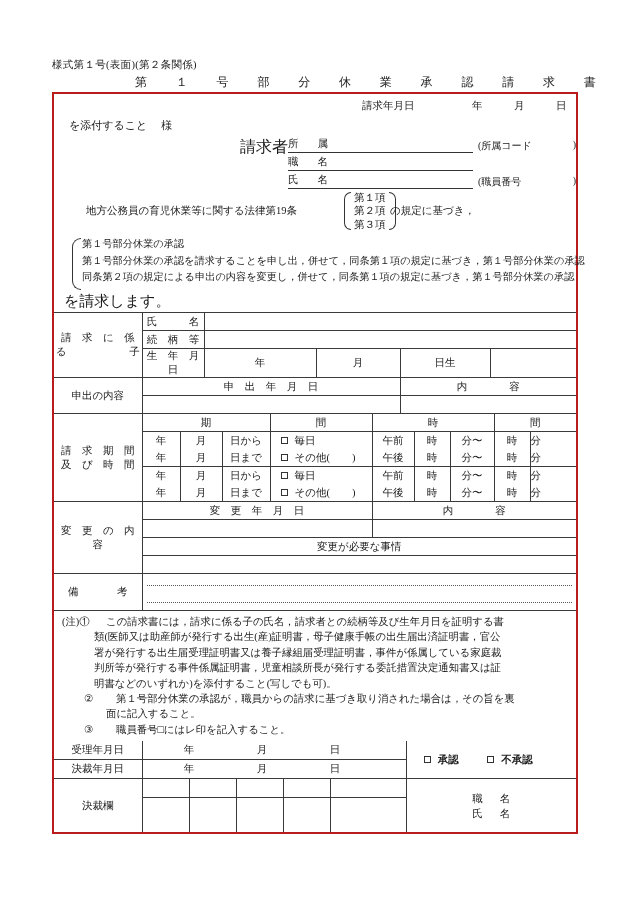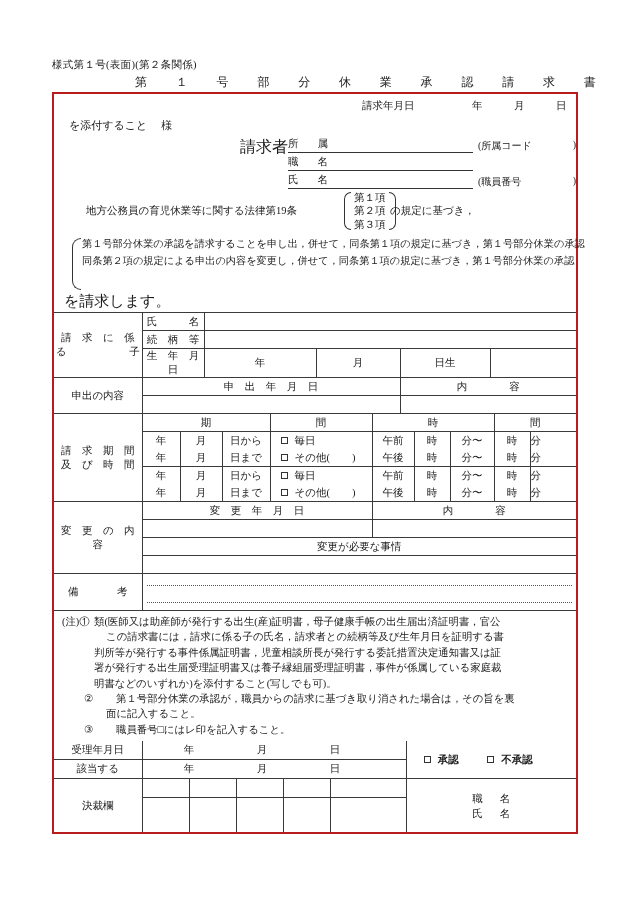--- a/index.html
+++ b/index.html
@@ -311,20 +311,21 @@
           <div>第２項</div>
           <div>第３項</div>
         </span>
         <span class="brace-r"></span>
       </div>
 
       <div class="stmt-after">の規定に基づき，</div>
 
       <div class="opt-brace"></div>
       <div class="opt-lines">
+        <div>第１号部分休業の承認</div>
         <div>第１号部分休業の承認を請求することを申し出，併せて，同条第１項の規定に基づき，第１号部分休業の承認</div>
         <div>同条第２項の規定による申出の内容を変更し，併せて，同条第１項の規定に基づき，第１号部分休業の承認</div>
       </div>
 
       <div class="stmt-tail">を請求します。</div>
     </div>
 
     <table class="grid">
       <colgroup>
         <col style="width:88px">
@@ -497,24 +498,24 @@
             <div style="position:absolute;left:4px;right:4px;top:28px;border-top:1px dotted #555"></div>
           </td>
         </tr>
       </tbody>
     </table>
 
     <div class="notes">
       <div class="note-item note-1">
         <span class="note-mark"><span>(注)</span><span>①</span></span>
         <span class="note-body">
+          <p style="text-indent:12px">この請求書には，請求に係る子の氏名，請求者との続柄等及び生年月日を証明する書</p>
           <p>類(医師又は助産師が発行する出生(産)証明書，母子健康手帳の出生届出済証明書，官公</p>
-          <p style="text-indent:12px">この請求書には，請求に係る子の氏名，請求者との続柄等及び生年月日を証明する書</p>
+          <p>署が発行する出生届受理証明書又は養子縁組届受理証明書，事件が係属している家庭裁</p>
           <p>判所等が発行する事件係属証明書，児童相談所長が発行する委託措置決定通知書又は証</p>
-          <p>署が発行する出生届受理証明書又は養子縁組届受理証明書，事件が係属している家庭裁</p>
           <p>明書などのいずれか)を添付すること(写しでも可)。</p>
         </span>
       </div>
       <div class="note-item note-n">
         <span class="note-mark">②</span>
         <span class="note-body">
           <p style="text-indent:10px">第１号部分休業の承認が，職員からの請求に基づき取り消された場合は，その旨を裏</p>
           <p>面に記入すること。</p>
         </span>
       </div>
@@ -545,21 +546,21 @@
                 <span>月</span>
                 <span>日</span>
             </div>
           </td>
           <td rowspan="2" class="no-t no-r approve-cell">
             <span class="grp"><span class="cbox"></span><span>承認</span></span>
             <span class="grp"><span class="cbox"></span><span>不承認</span></span>
           </td>
         </tr>
         <tr>
-          <td class="no-l">該当する</td>
+          <td class="no-l">決裁年月日</td>
           <td colspan="5">
             <div class="ymd-spread">
               <span>年</span>
                 <span>月</span>
                 <span>日</span>
             </div>
           </td>
         </tr>
         <tr>
           <td rowspan="2" class="no-l no-b">決裁欄</td>

